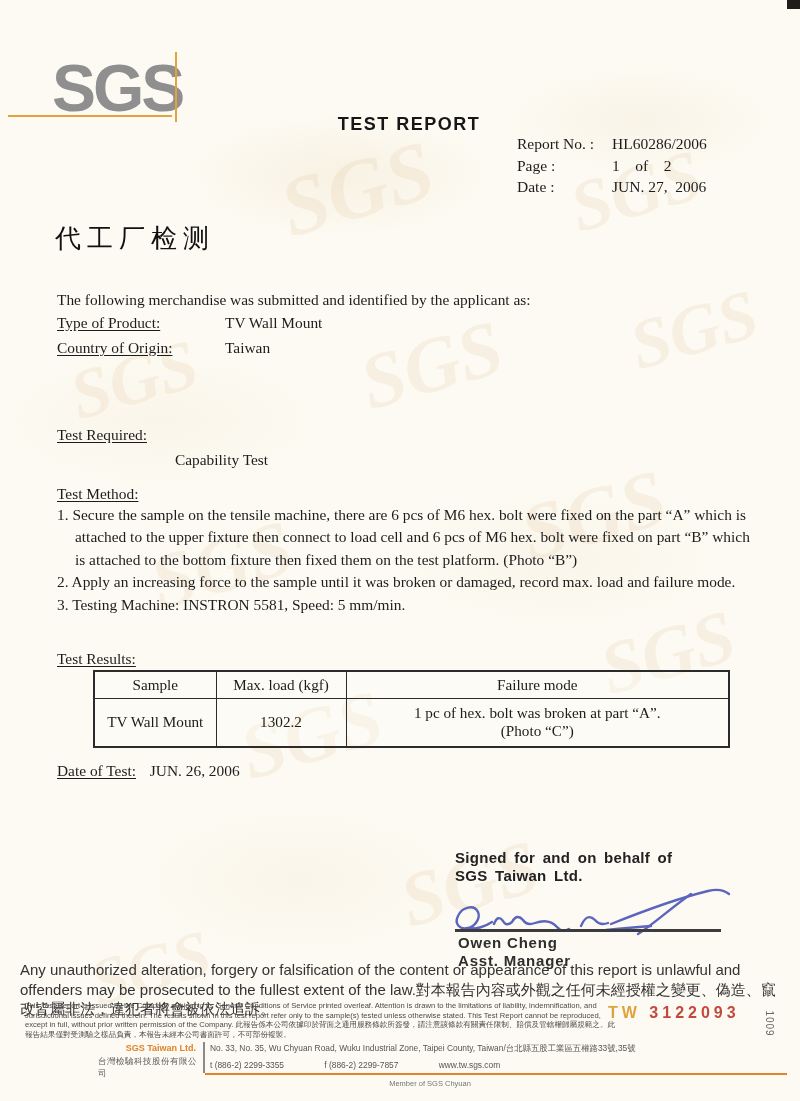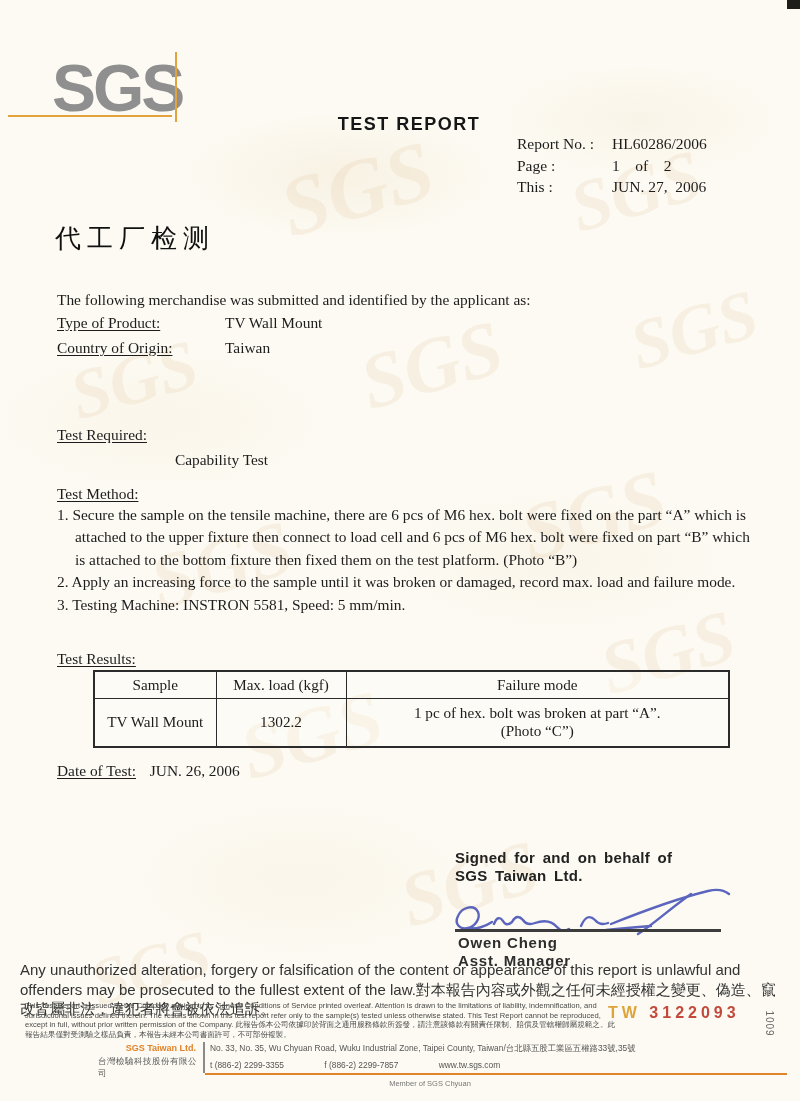--- a/index.html
+++ b/index.html
@@ -119,21 +119,21 @@
   <div class="abs report-title">TEST REPORT</div>
 
   <div class="abs meta serif">
     <div class="meta-row">
       <span class="meta-label">Report No. :</span><span class="meta-value">HL60286/2006</span>
     </div>
     <div class="meta-row">
       <span class="meta-label">Page :</span><span class="meta-value">1    of    2</span>
     </div>
     <div class="meta-row">
-      <span class="meta-label">This :</span><span class="meta-value">JUN. 27,  2006</span>
+      <span class="meta-label">Date :</span><span class="meta-value">JUN. 27,  2006</span>
     </div>
   </div>
 
   <div class="abs body-text" style="left:57px; top:289px; width:700px;">The following merchandise was submitted and identified by the applicant as:</div>
 
   <div class="abs cn-note">代工厂检测</div>
 
   <div class="abs body-text" style="left:57px; top:312px; width:700px;">
     <div class="field-row" style="position:relative;">
       <span class="field-label u">Type of Product:</span>

